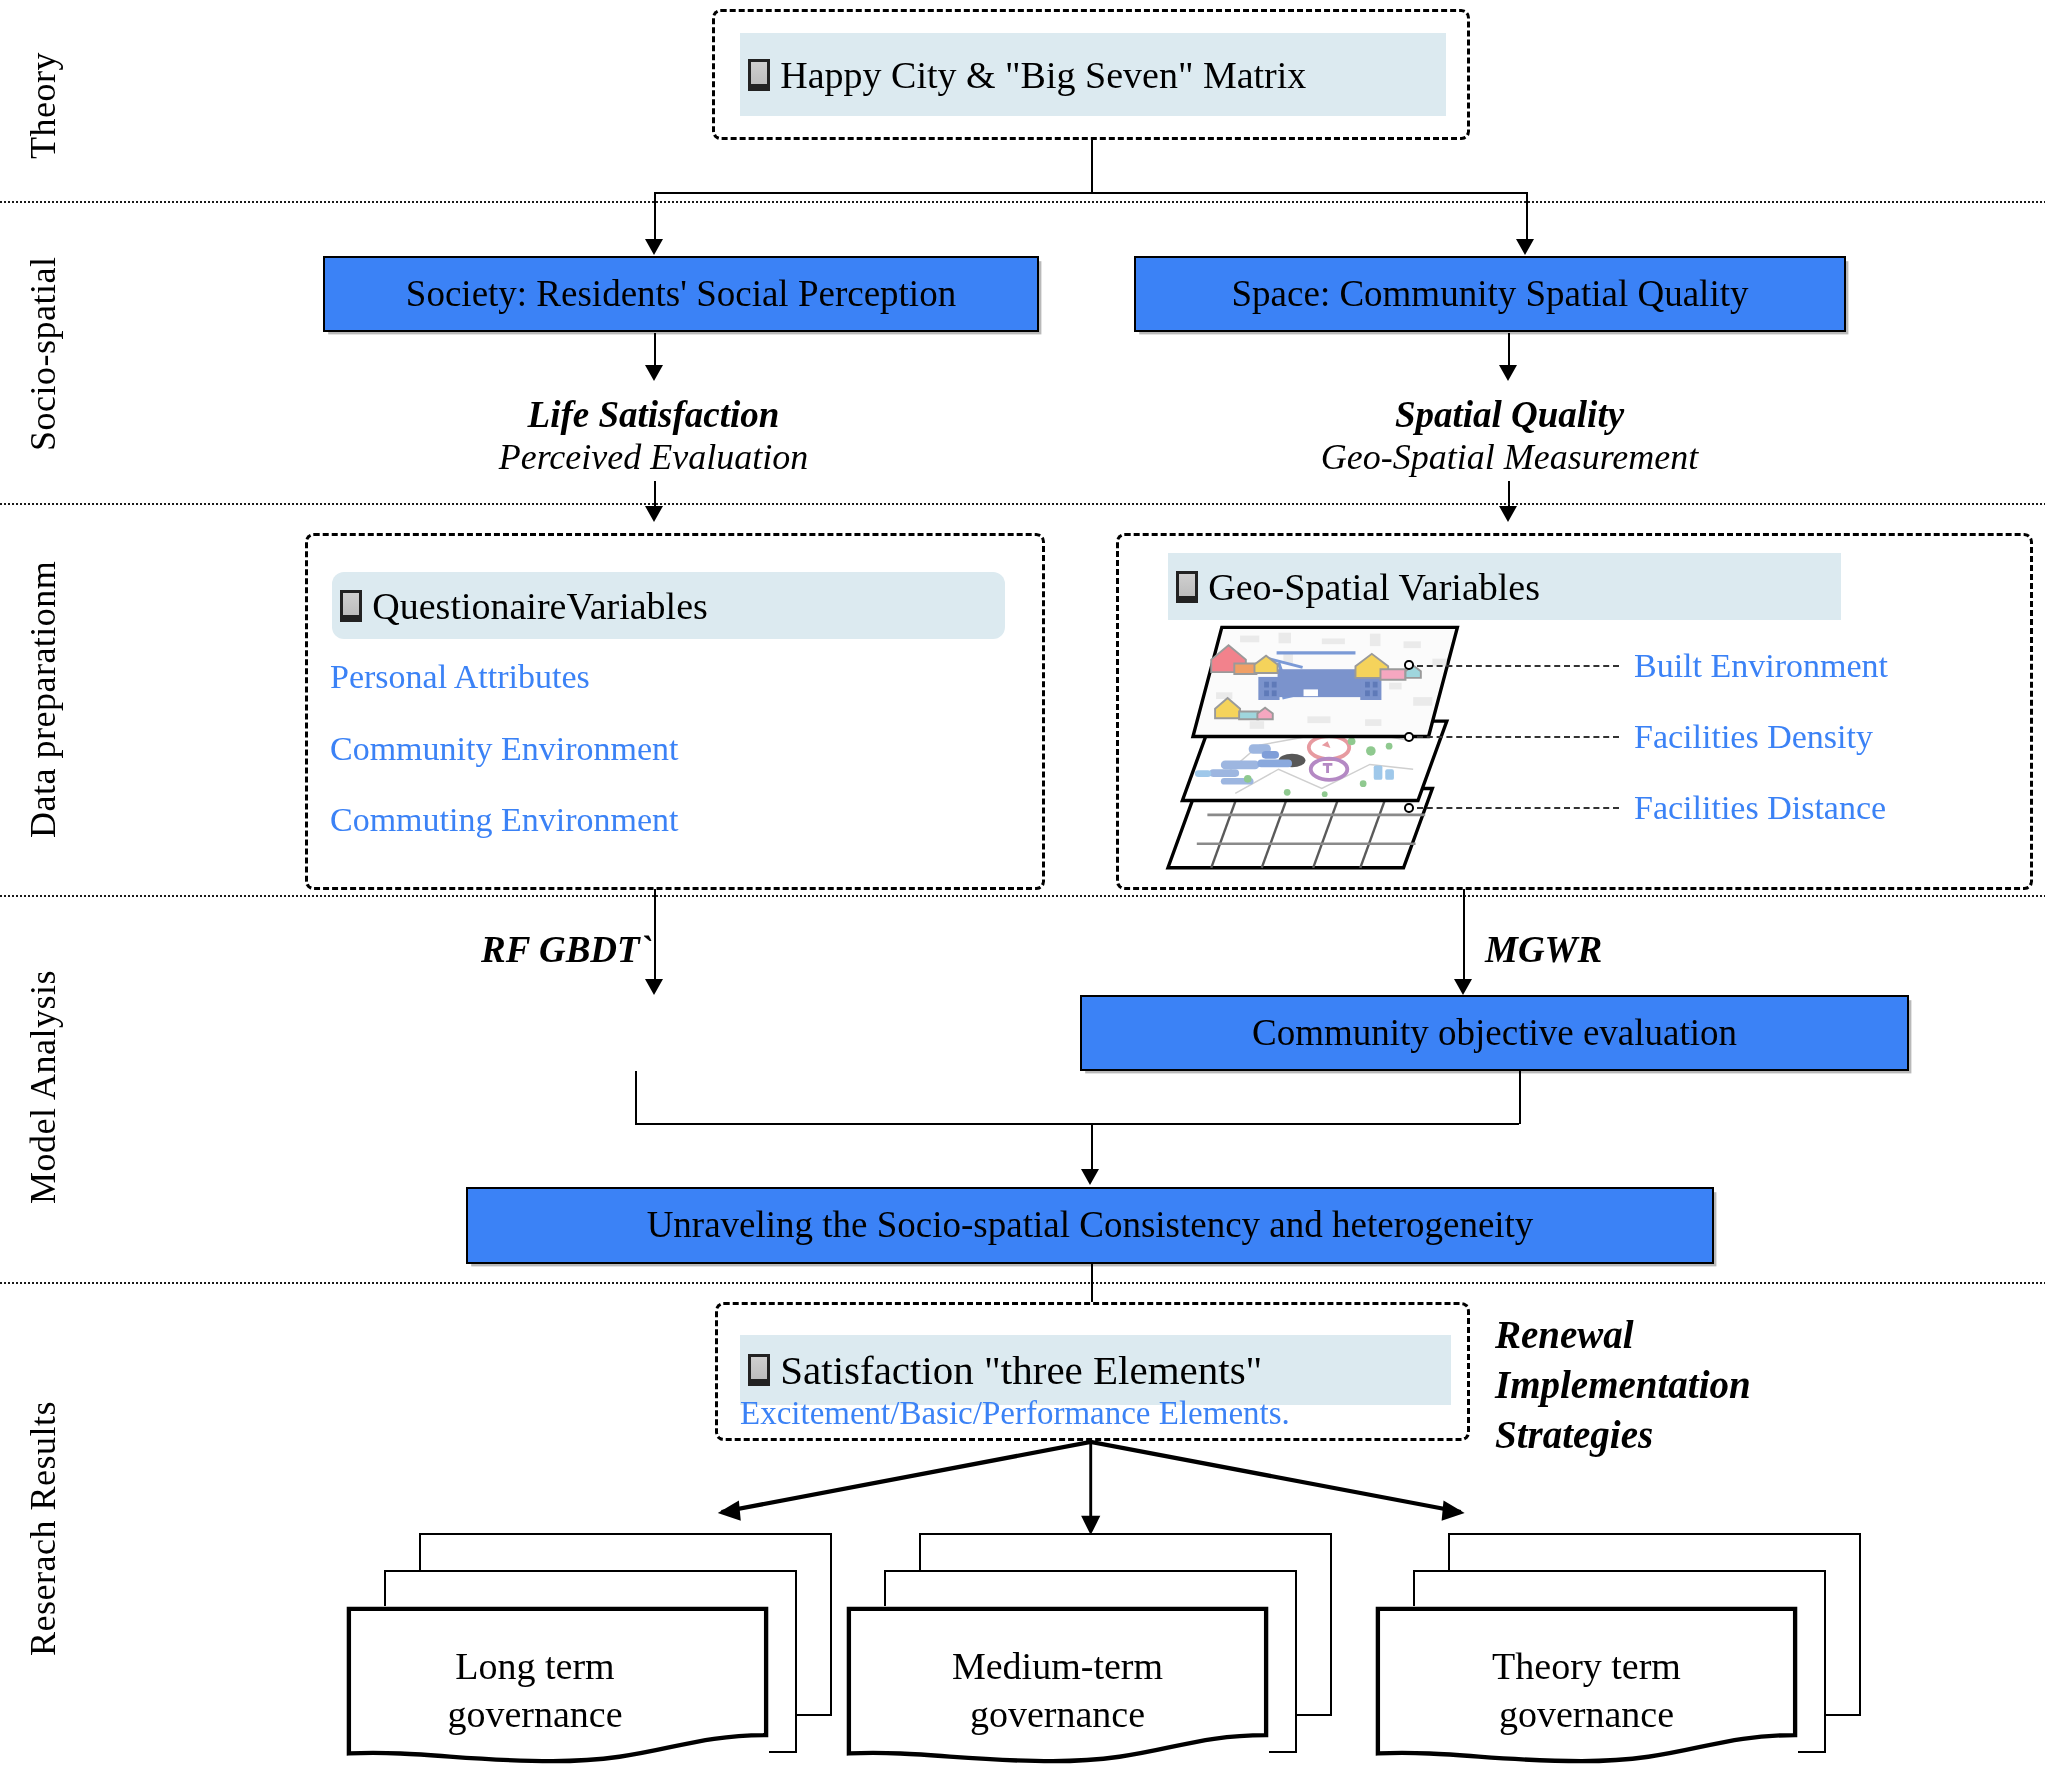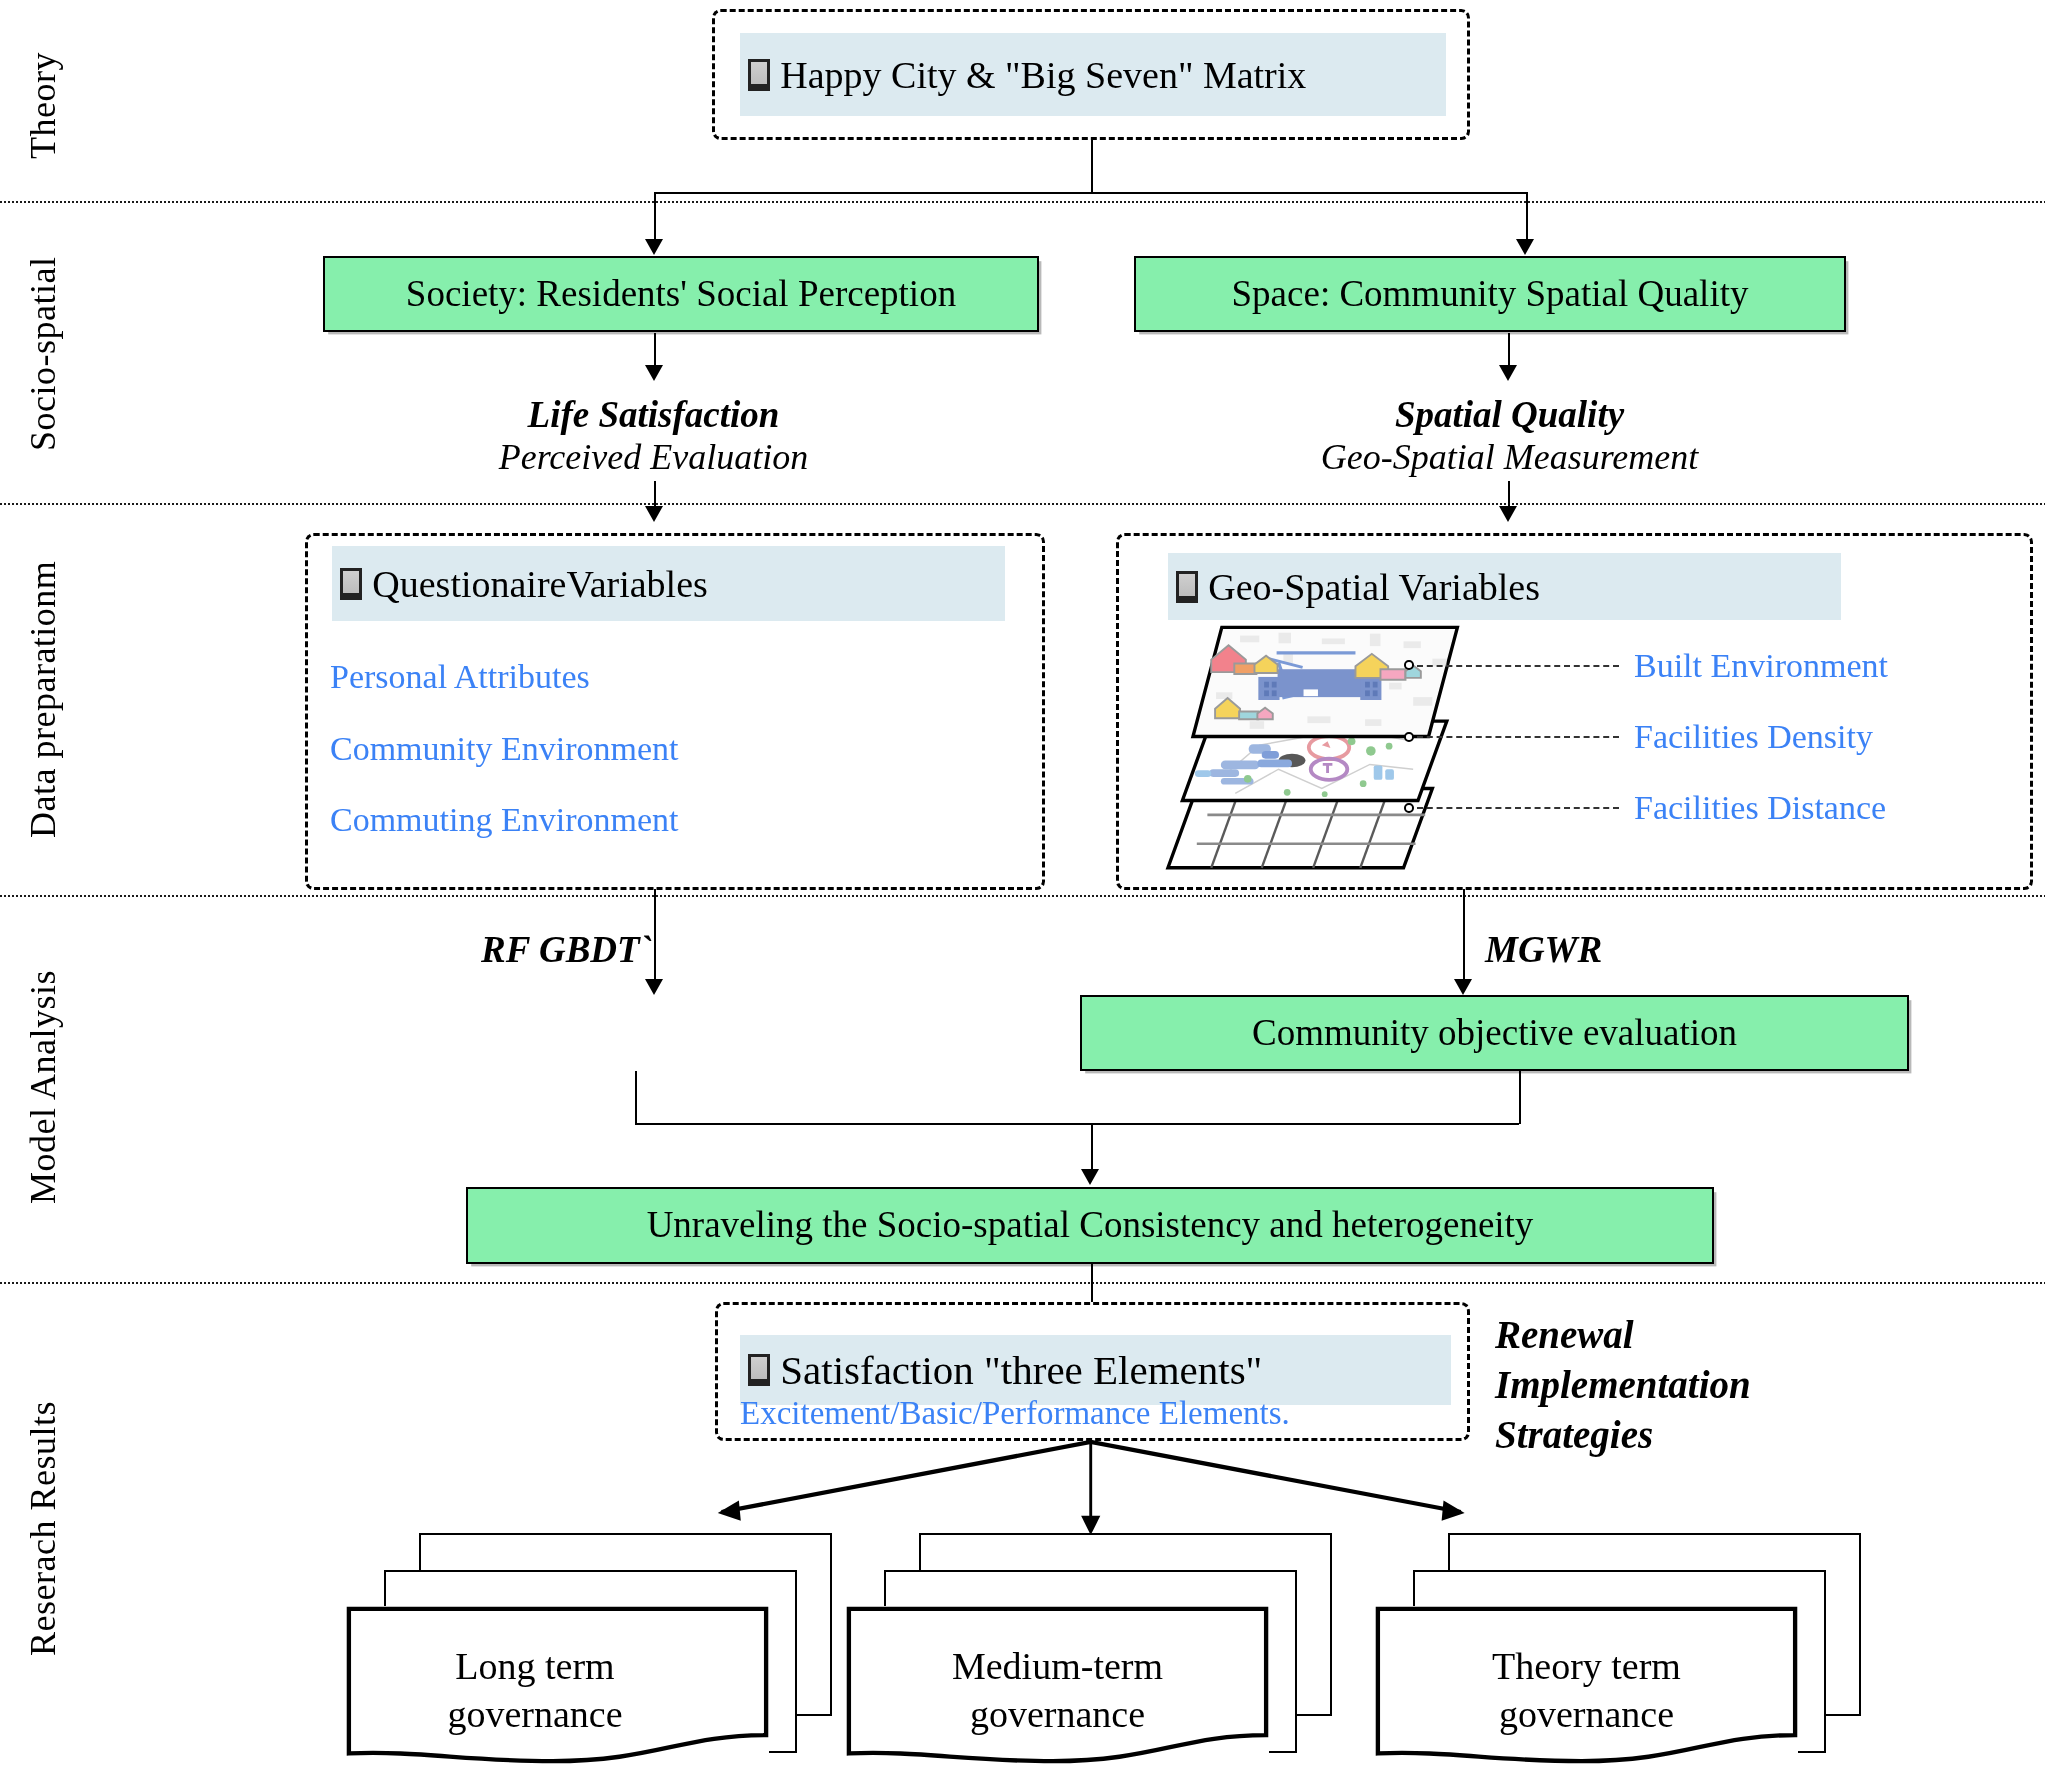--- a/index.html
+++ b/index.html
@@ -39,21 +39,21 @@
     width:2046px;
     height:0;
     border-top:2.4px dotted #1a1a1a;
   }
 
   
   .node-box{
     position:absolute;
     box-sizing:border-box;
     border:2.4px solid #000;
-    background:#86efac;
+    background:#3b82f6;
     display:flex;
     align-items:center;
     justify-content:center;
     text-align:center;
     font-size:37px;
     line-height:1.1;
     font-family:"Liberation Serif", serif;
     box-shadow:3.8px 3.8px 0 -1.4px #b9b9b9;
   }
 
@@ -211,21 +211,21 @@
   <div class="ital-plain" style="left:1269px;top:436px;width:481px;">Geo-Spatial Measurement</div>
 
   <div class="vline" style="left:654px;top:481px;height:34px;"></div>
   <div class="arrowhead" style="left:645px;top:506px;"></div>
 
   <div class="vline" style="left:1508px;top:481px;height:34px;"></div>
   <div class="arrowhead" style="left:1499px;top:506px;"></div>
 
   <div class="dashed-panel" style="left:305px;top:533px;width:740px;height:357px;"></div>
 
-  <div class="hl-strip" style="left:332px;top:546px;width:673px;height:75px;">
+  <div class="hl-strip" style="left:332px;top:572px;width:673px;height:67px;border-radius:12px;">
     <span class="sq-icon"></span>
     <span>QuestionaireVariables</span>
   </div>
 
   <div class="plain" style="left:330px;top:658px;">Personal Attributes</div>
   <div class="plain" style="left:330px;top:730px;">Community Environment</div>
   <div class="plain" style="left:330px;top:801px;">Commuting Environment</div>
 
   <div class="dashed-panel" style="left:1116px;top:533px;width:917px;height:357px;"></div>
 

